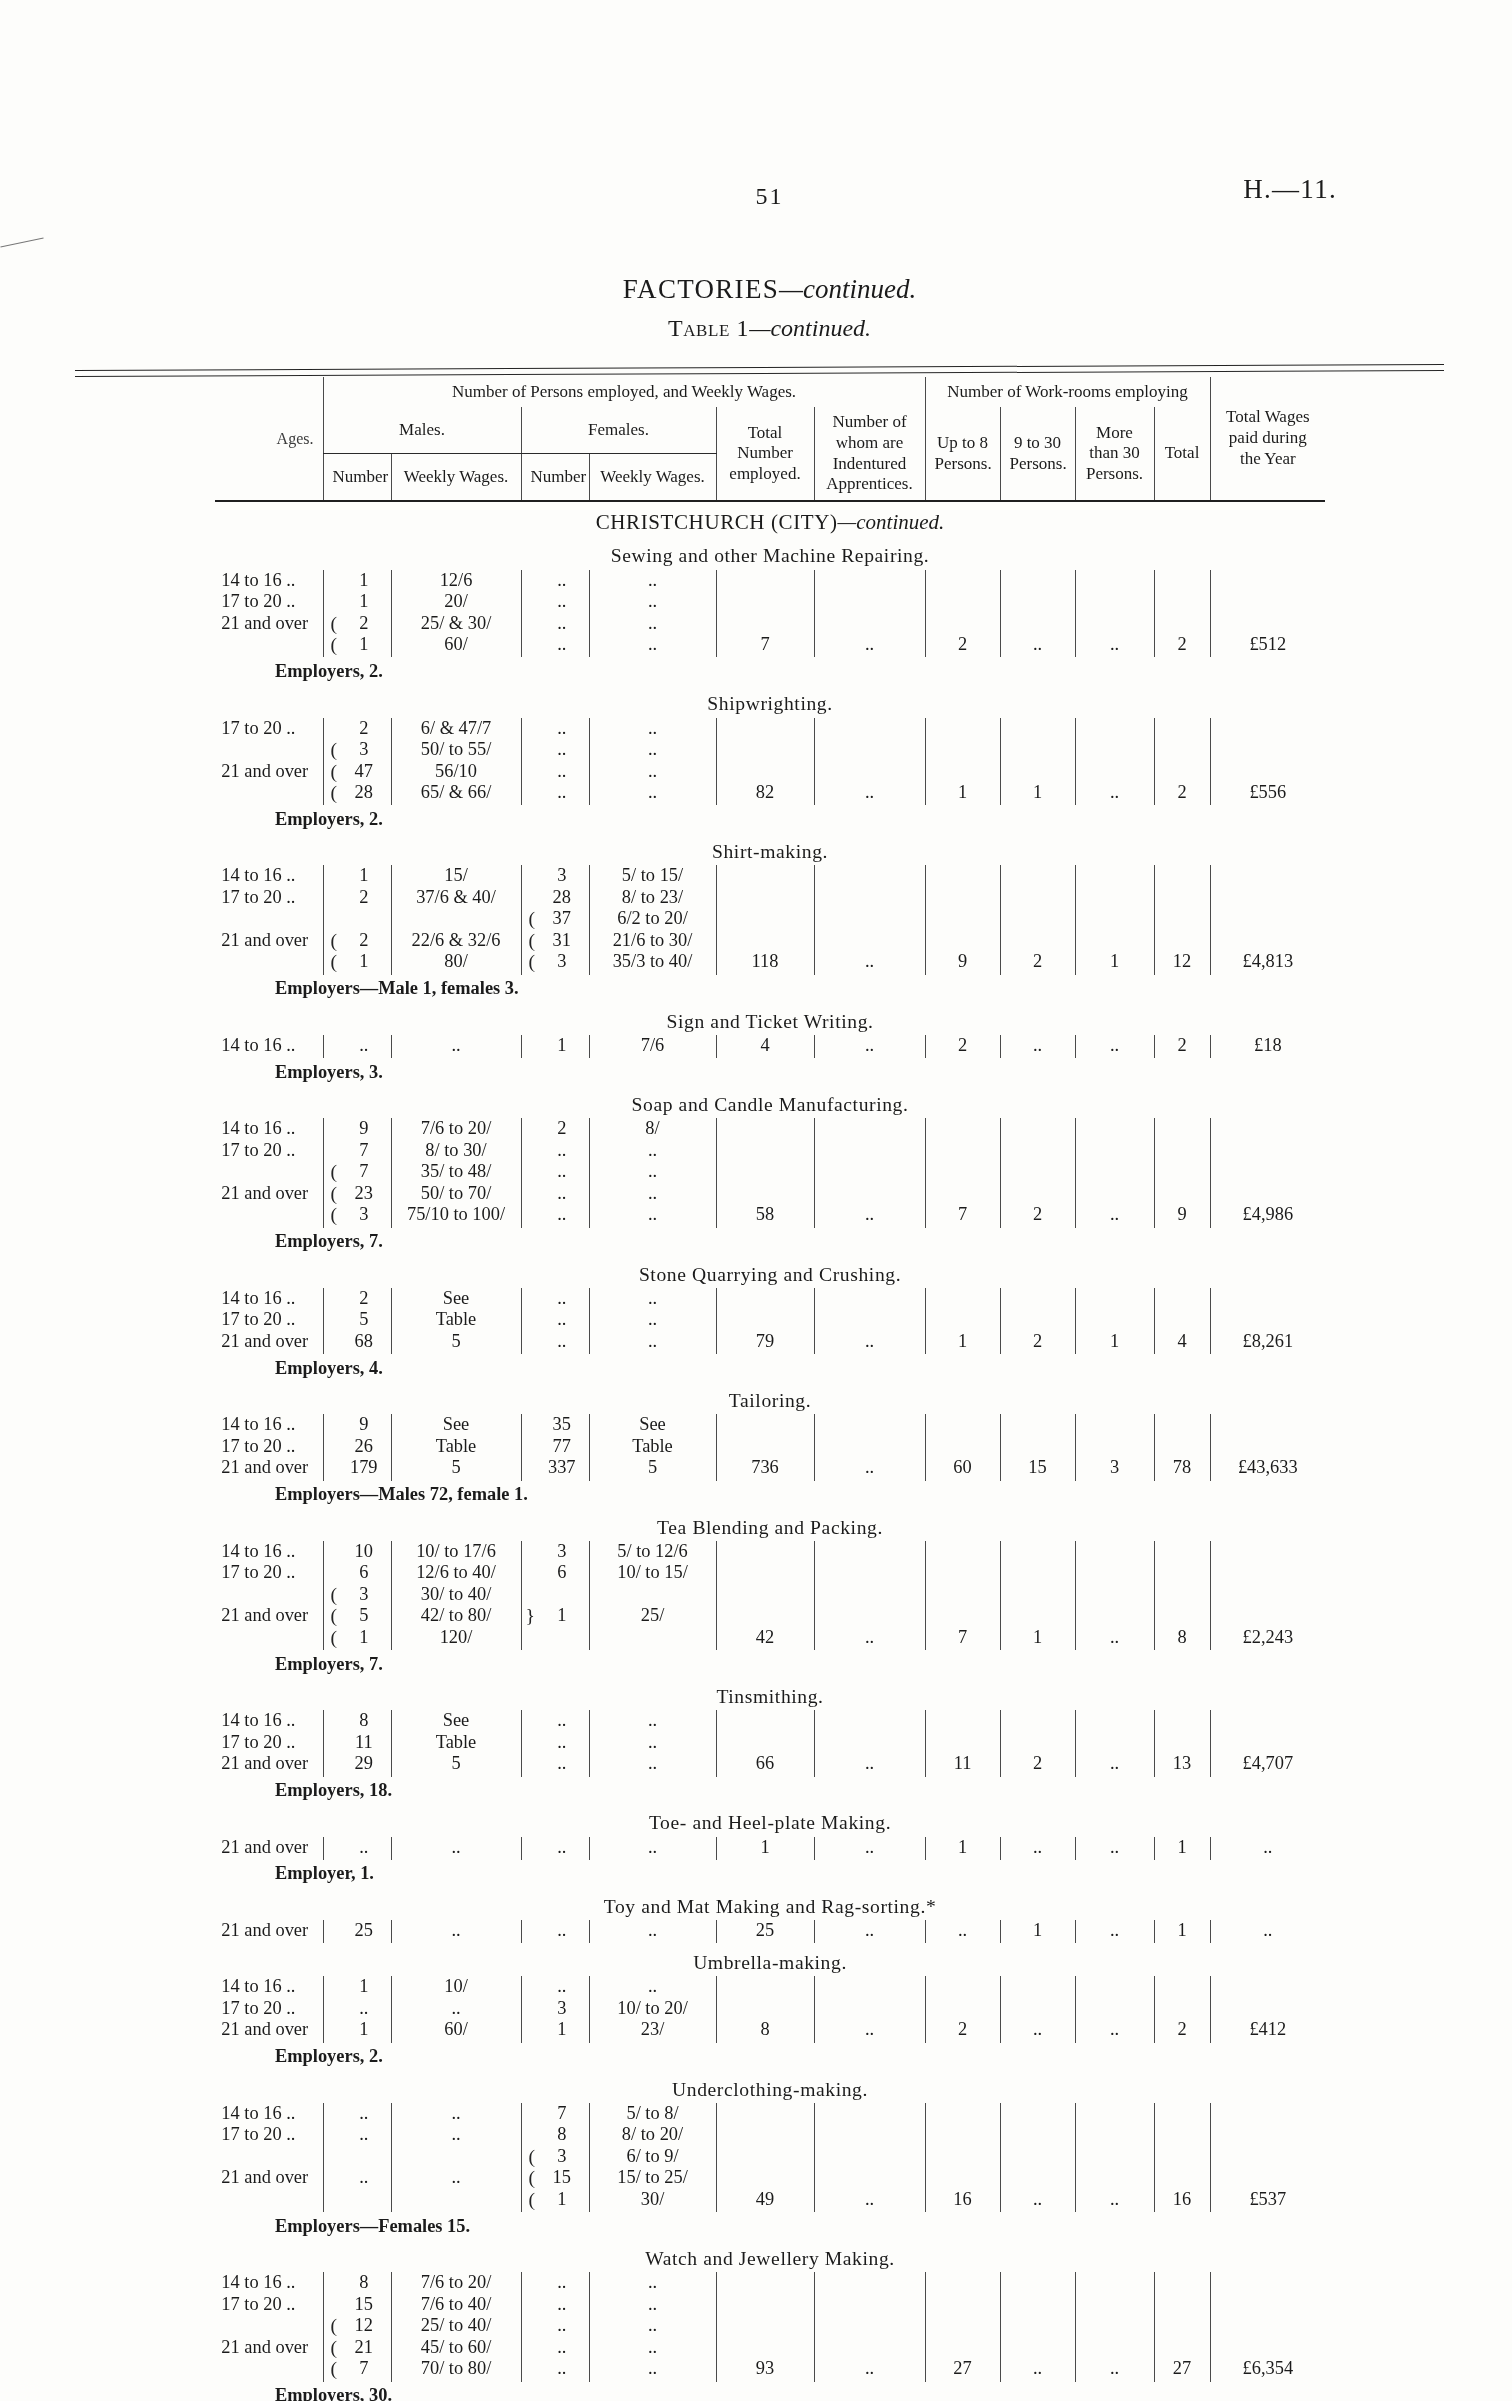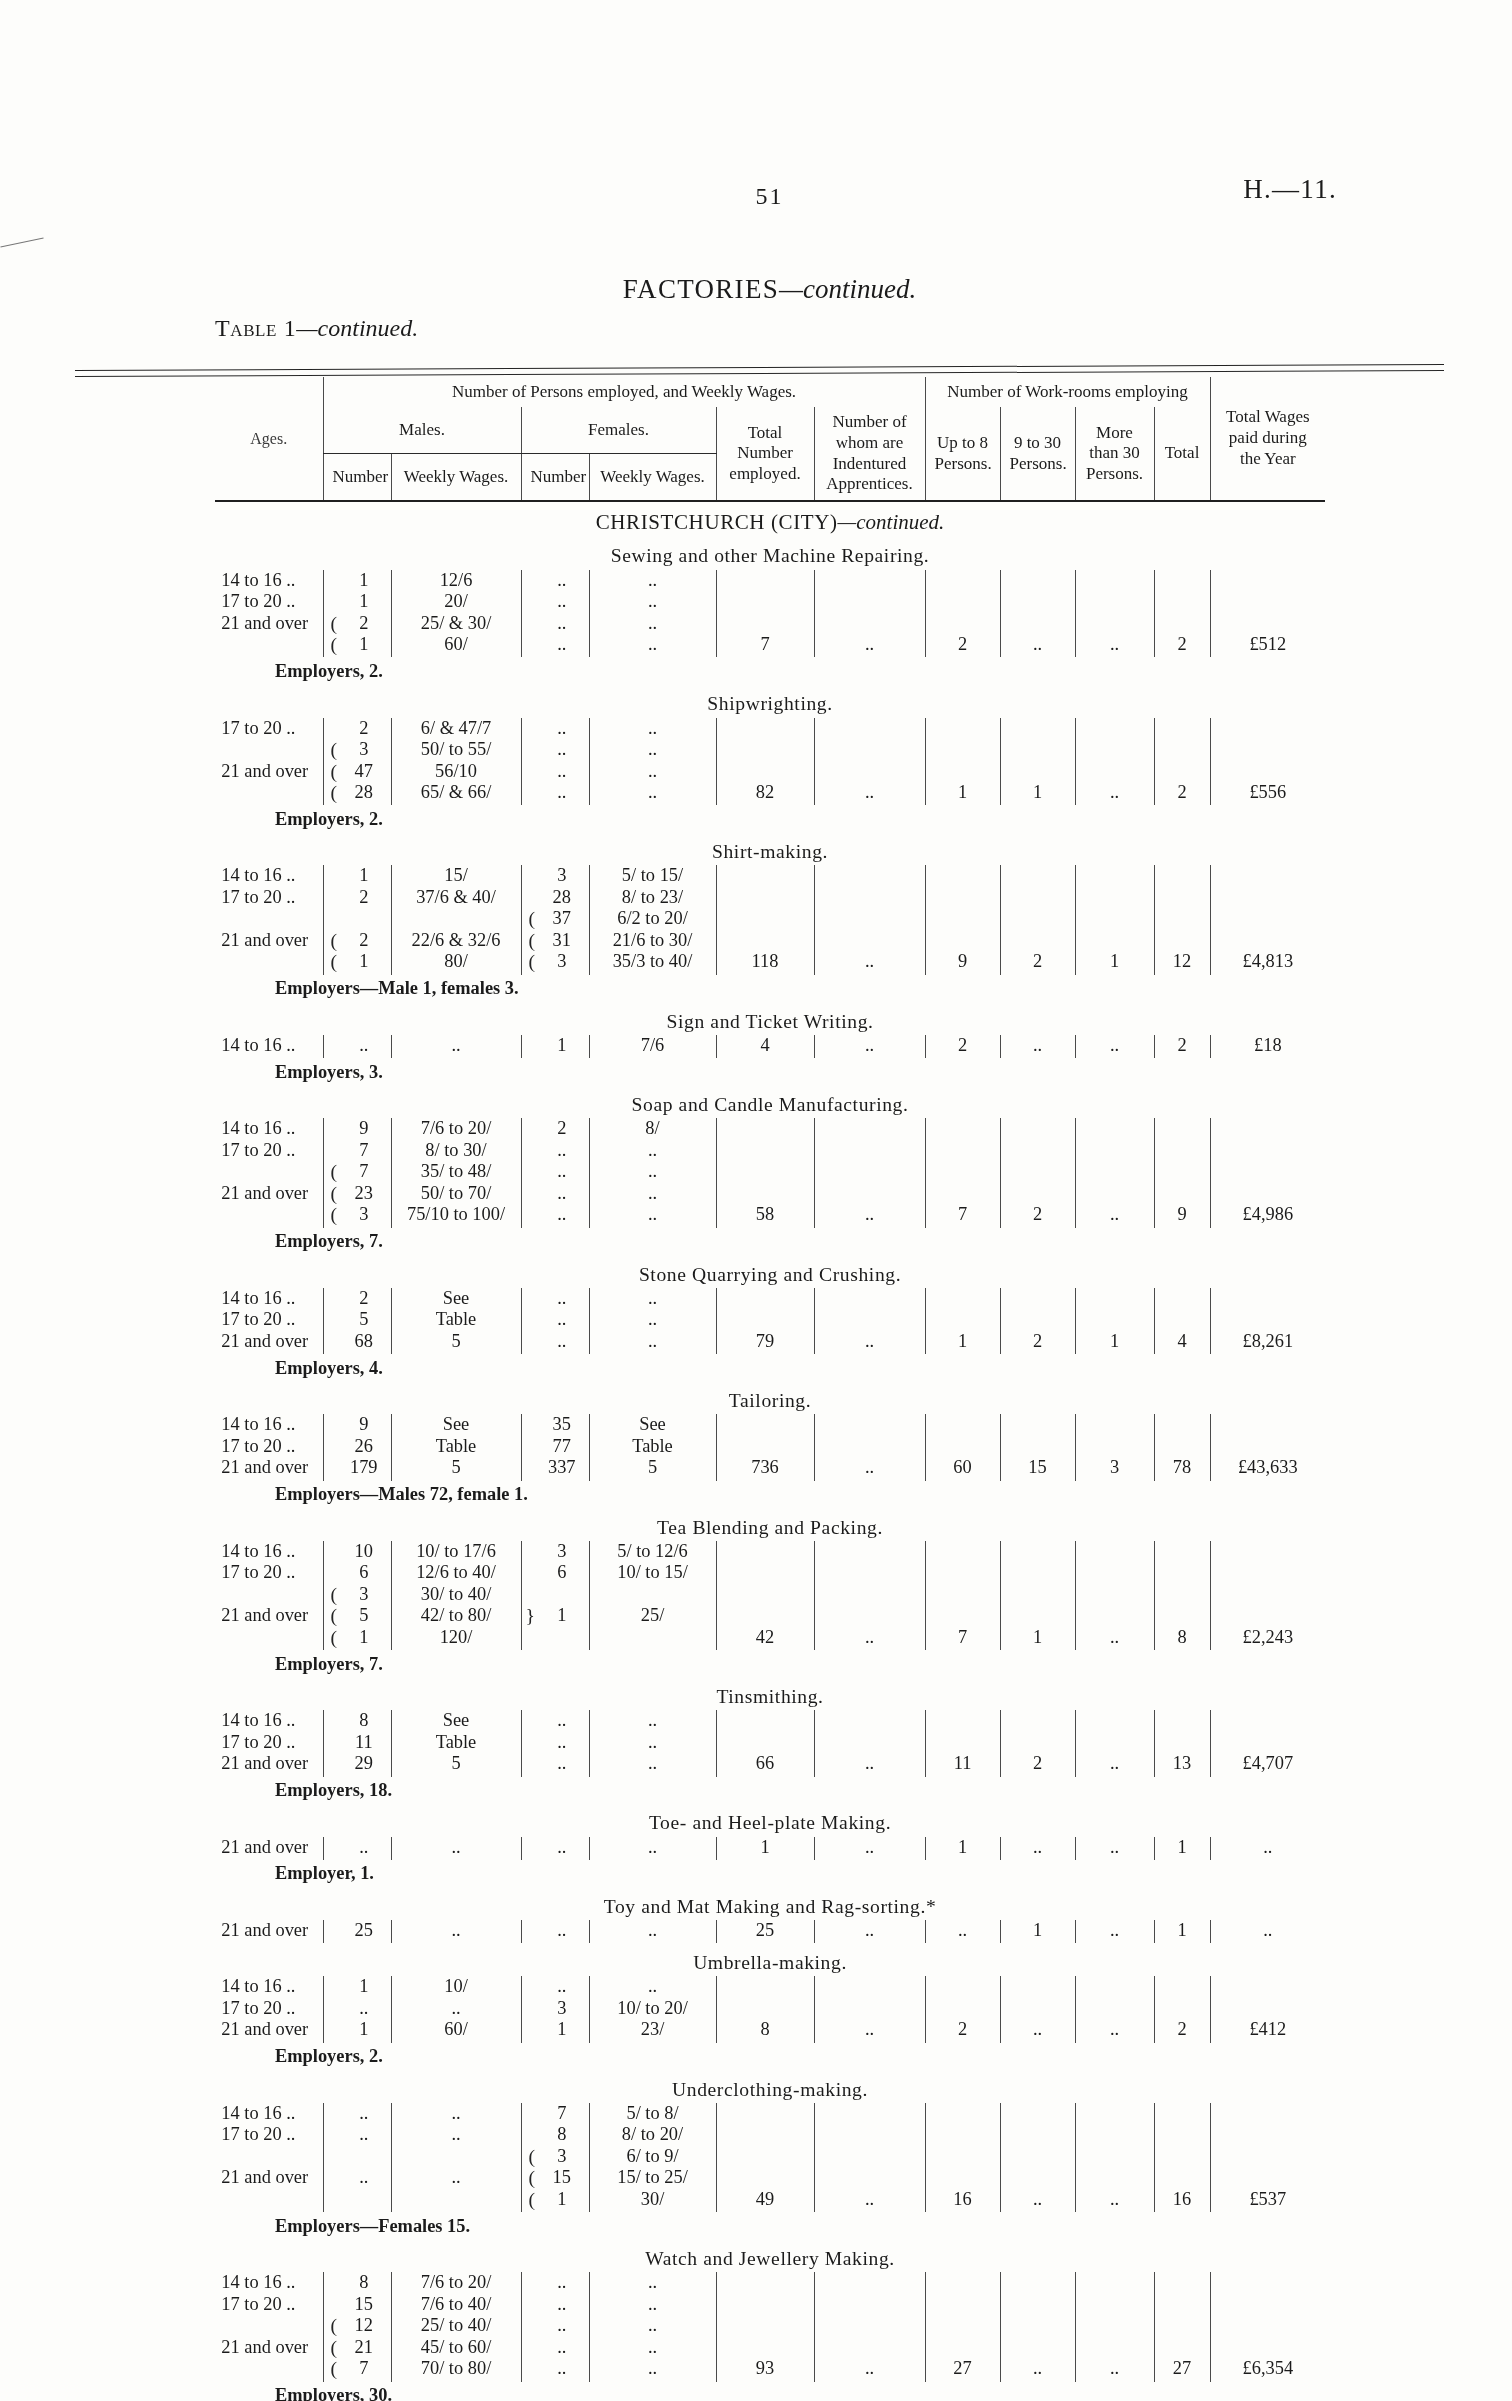--- a/index.html
+++ b/index.html
@@ -20,21 +20,21 @@
   .doc-ref{
     position:absolute;right:175px;top:-9px;
     font-size:27px;letter-spacing:1.3px;
   }
   
   .main-title{
     margin:53px 0 3px 215px;width:1109px;text-align:center;
     font-size:27px;letter-spacing:1.3px;
   }
   .sub-title{
-    margin:10px 0 0 215px;width:1109px;
+    margin:10px 0 0 215px;width:1109px;text-align:center;
     font-size:24px;
   }
   .sc{font-variant:small-caps;letter-spacing:0.6px;}
   .ital{font-style:italic;letter-spacing:0;}
   
   .top-rule{
     width:1369px;margin:25px 0 0 75px;height:5px;
     border-top:1.9px solid #222;border-bottom:1.9px solid #262626;
     transform:rotate(-0.25deg);
   }
@@ -45,21 +45,21 @@
     margin-top:2.5px;
   }
   thead th{
     font-weight:normal;font-size:17px;line-height:1.22;
     text-align:center;vertical-align:middle;padding:5px 9px;
   }
   thead tr.grp th{border-bottom:none;}
   th.b-bot2{border-bottom:1.3px solid #2a2a2a;}
   .vl{border-left:1.3px solid #4a4a4a;}
   thead{border-bottom:2.5px solid #1f1f1f;}
-  th.ages-h{font-size:16px;color:#3c3c3c;}
+  th.ages-h{font-size:16px;color:#3c3c3c;text-align:right;}
   td{
     font-size:18.4px;line-height:21.5px;height:21.5px;
     padding:0 2.5px;vertical-align:bottom;
     white-space:nowrap;overflow:visible;
   }
   td.age{text-align:left;padding-left:6.3px;}
   td.num{text-align:center;}
   td.wage{text-align:center;}
   td.tot{text-align:center;}
   td.money{text-align:center;}

